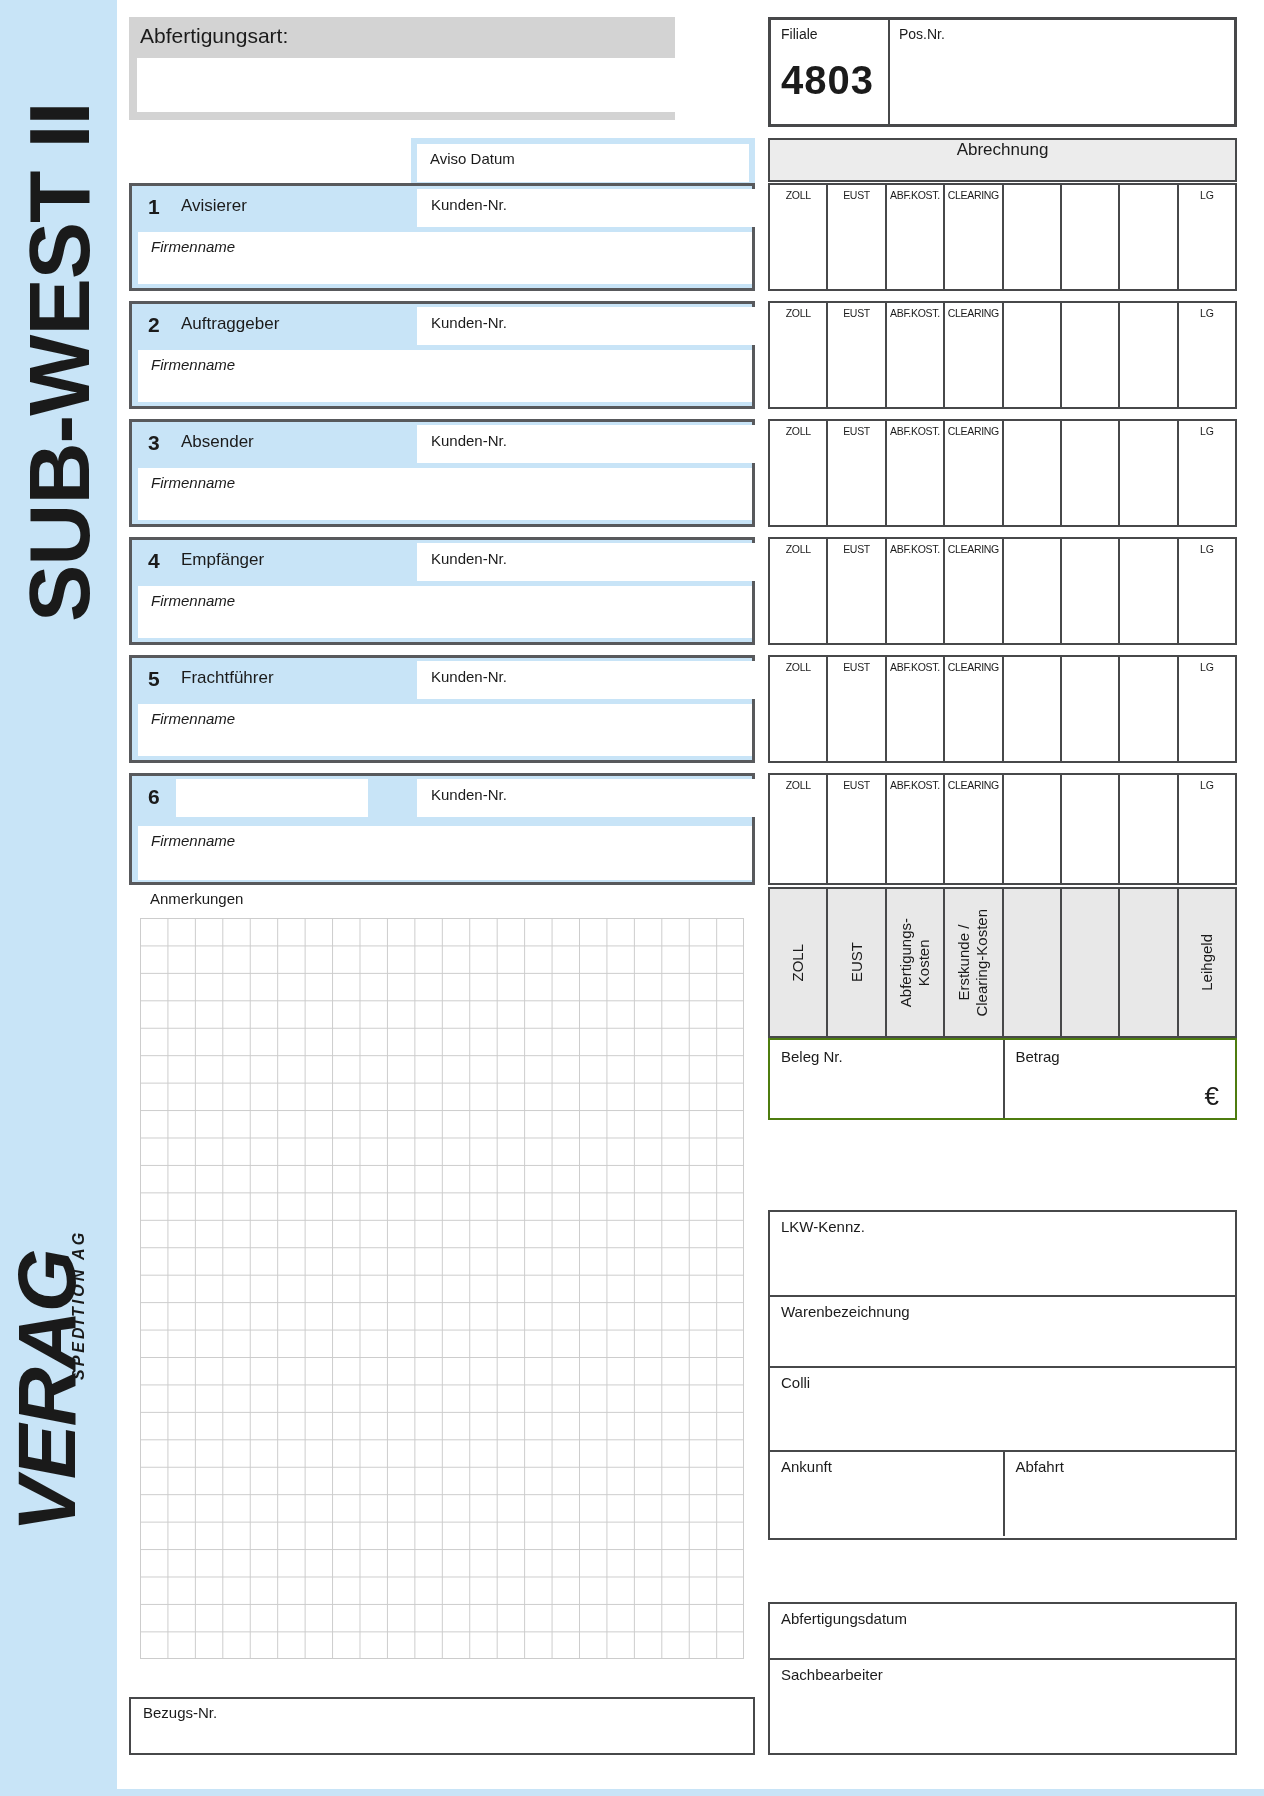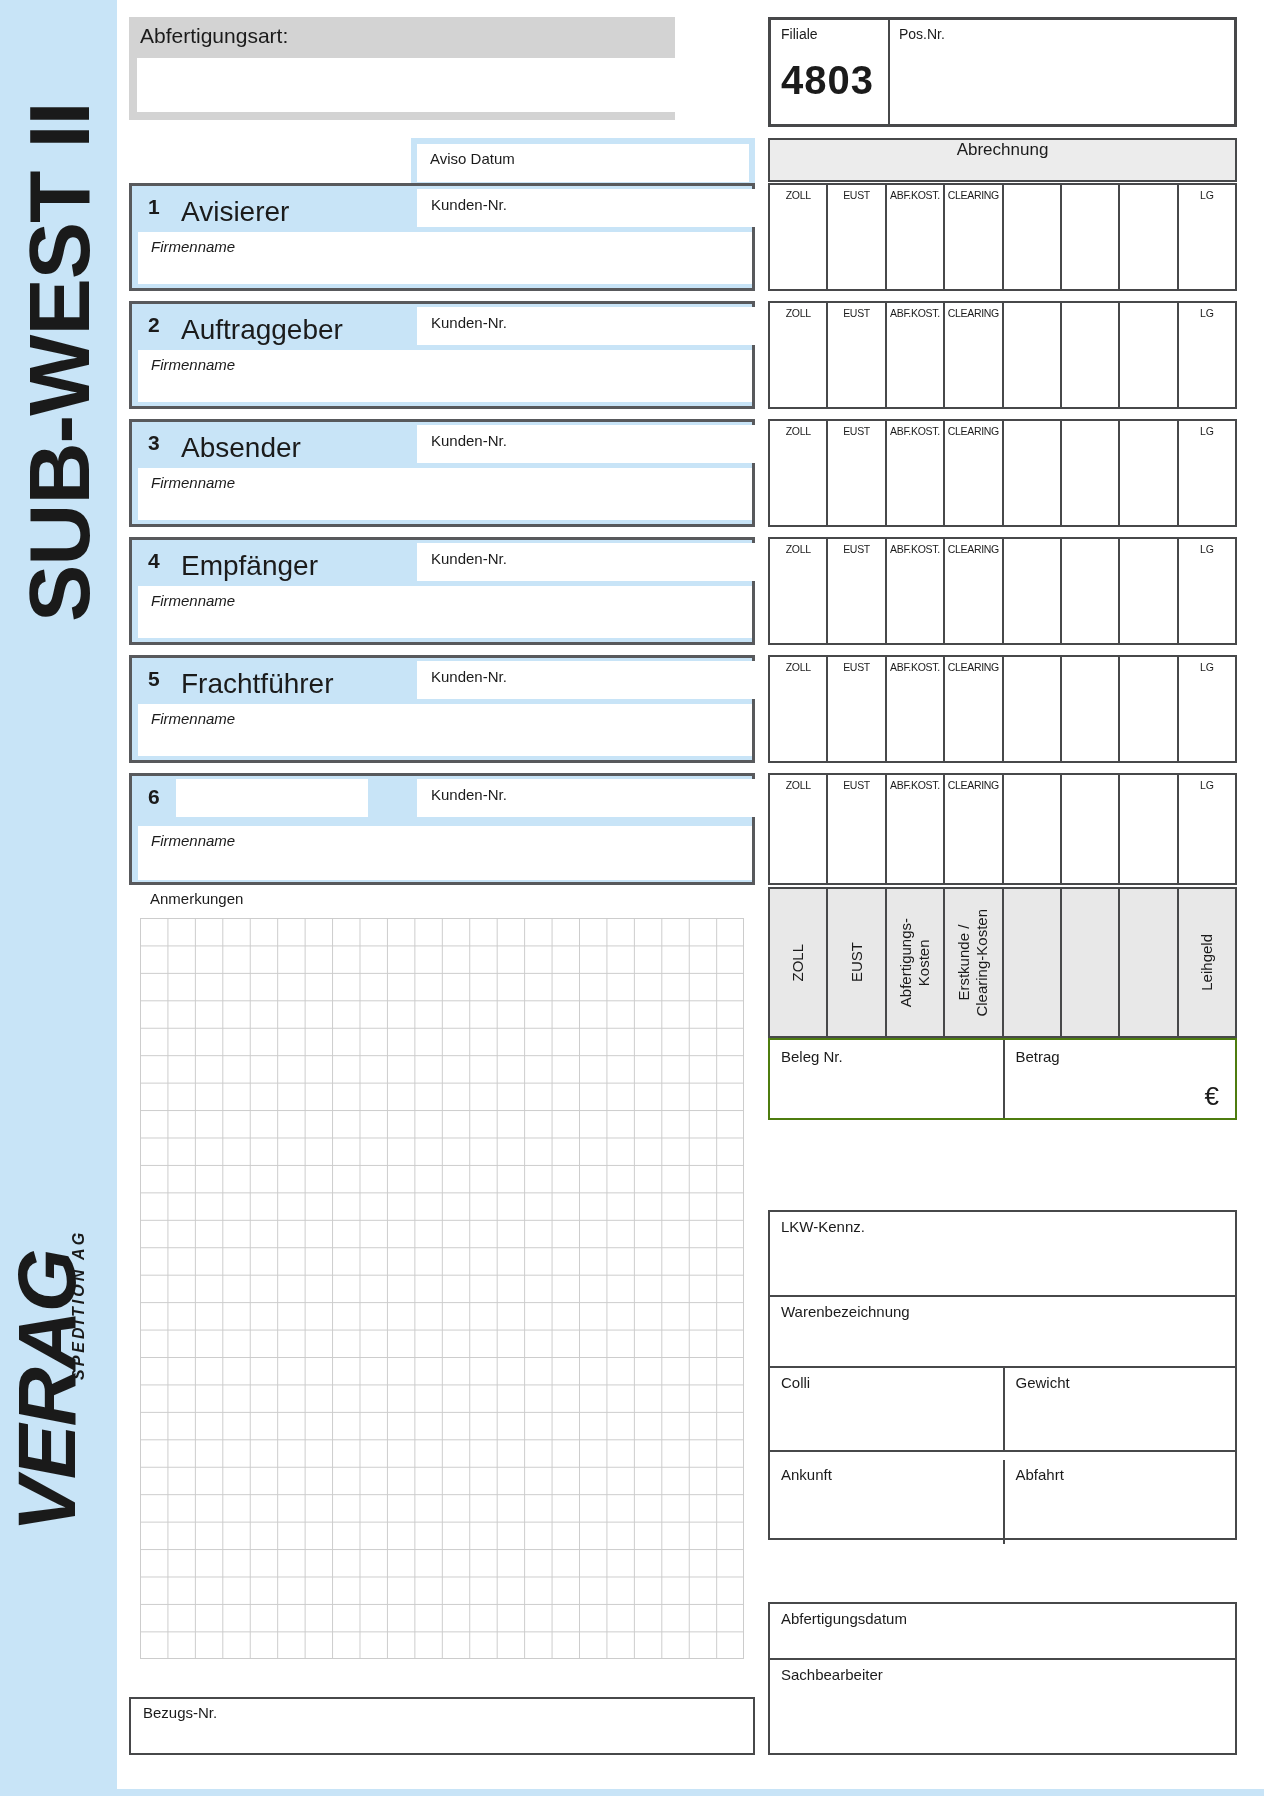--- a/index.html
+++ b/index.html
@@ -54,21 +54,21 @@
   .abda-box{left:768px;top:1602px;width:469px;height:153px;border:2px solid #47484a;box-sizing:border-box;background:#fff;}
   .abda-top{position:relative;height:56px;border-bottom:2px solid #47484a;box-sizing:border-box;}
   .abda-bot{position:relative;height:95px;}
   
   .aviso{left:411px;top:138px;width:344px;height:48px;background:#c8e4f7;}
   .aviso-inner{left:6px;top:6px;width:332px;height:38px;background:#fff;}
   .aviso-lbl{left:19px;top:12px;font-size:15px;}
   
   .sec{left:129px;width:626px;background:#c8e4f7;border:3px solid #58595c;box-sizing:border-box;}
   .sec .num{position:absolute;left:16px;top:9px;font-size:21px;font-weight:bold;}
-  .sec .title{position:absolute;left:49px;top:10px;font-size:28px;}
+  .sec .title{position:absolute;left:49px;top:10px;font-size:17px;}
   .sec .kbox{position:absolute;left:285px;top:3px;width:332px;height:38px;background:#fff;padding-left:8px;}
   .sec .kbox .klbl{position:absolute;left:14px;top:7px;font-size:15px;}
   .sec .fbox{position:absolute;left:6px;top:46px;width:614px;height:52px;background:#fff;}
   .sec .fbox .flbl{position:absolute;left:13px;top:6px;font-size:15px;font-style:italic;}
   .sec .titlebox{position:absolute;left:44px;top:3px;width:192px;height:38px;background:#fff;}
   
   .anm-label{left:150px;top:890px;font-size:15px;}
   .grid{left:140px;top:918px;width:604px;height:741px;
         background-image:linear-gradient(#cccccc 1px,transparent 1px),linear-gradient(90deg,#cccccc 1px,transparent 1px);
         background-size:27.45px 27.45px;border-right:1px solid #ccc;border-bottom:1px solid #ccc;box-sizing:border-box;background-color:#fff;}
@@ -277,25 +277,22 @@
   <div class="lkw-row" style="height:85px;">
     <div class="lkw-label">LKW-Kennz.</div>
   </div>
   <div class="lkw-row" style="height:71px;">
     <div class="lkw-label">Warenbezeichnung</div>
   </div>
   <div class="lkw-row" style="height:84px;">
     <div class="half-l">
       <div class="lkw-label">Colli</div>
     </div>
-    <div class="half-r">
-      <div class="lkw-label">Gewicht</div>
-    </div>
-  </div>
-  <div class="lkw-row" style="height:84px;margin-top:8px;">
+  </div>
+  <div class="lkw-row" style="height:84px;">
     <div class="half-l">
       <div class="lkw-label">Ankunft</div>
     </div>
     <div class="half-r">
       <div class="lkw-label">Abfahrt</div>
     </div>
   </div>
 </div>
 
 <div class="abs abda-box">

